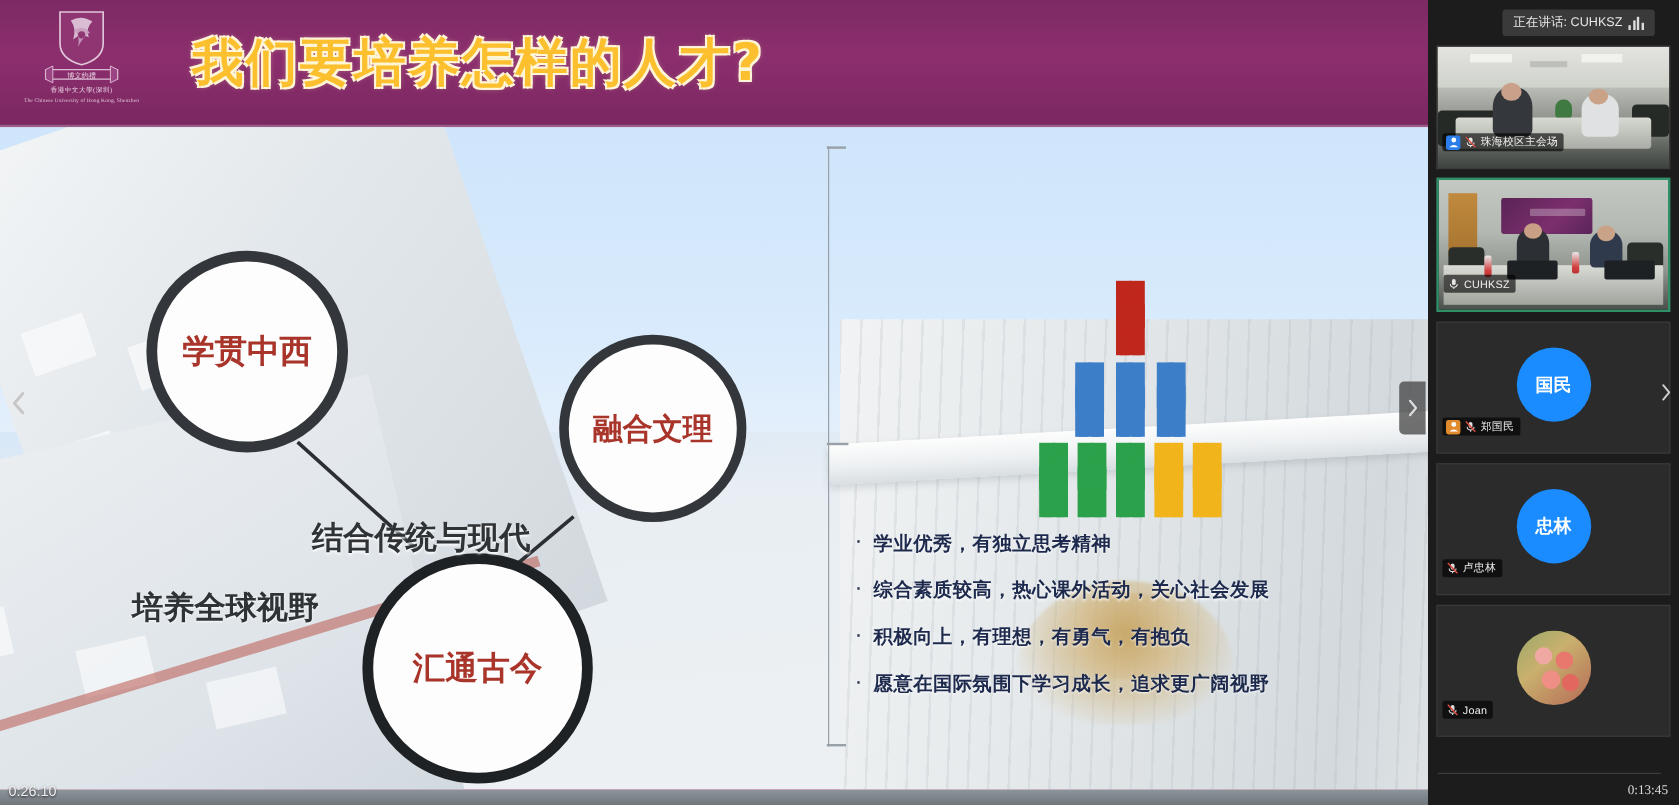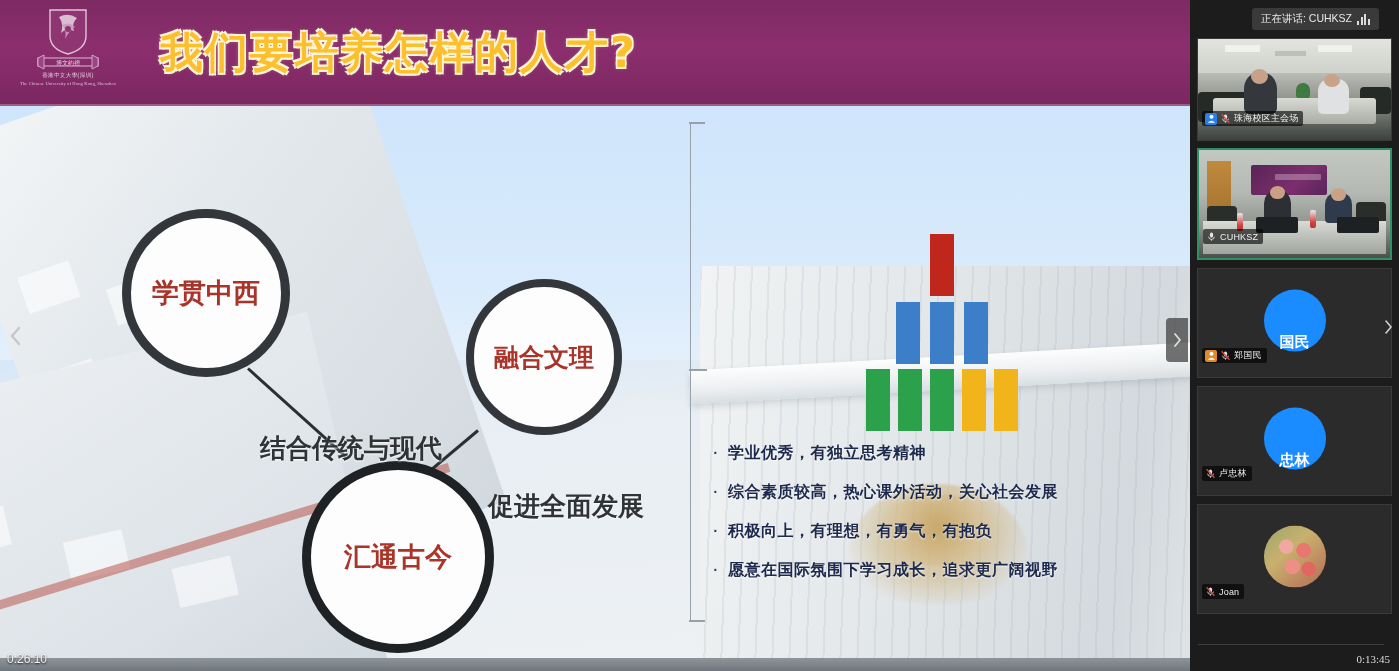--- a/index.html
+++ b/index.html
@@ -202,21 +202,21 @@
   .r2-chair { position:absolute; background:#2a2e2b; border-radius:4px; }
 
   
   .atile { position:absolute; left:7px; width:195px; background:#2b2b2b;
      border:1px solid #3a3a3a; }
   #tile3 { top:268px; height:110px; }
   #tile4 { top:386px; height:110px; }
   #tile5 { top:504px; height:110px; }
   .avatar { position:absolute; left:50%; top:50%; transform:translate(-50%,-54%);
      width:62px; height:62px; border-radius:50%;
-     display:flex; align-items:flex-end; justify-content:center;
+     display:flex; align-items:center; justify-content:center;
      background:#1a8cff; color:#fff; font-size:15px; font-weight:bold;
      font-family:"DejaVu Sans","Liberation Sans",sans-serif; }
   .avatar.photo { background:radial-gradient(circle at 36% 34%, #f0a9a2 0 12%, transparent 13%),
      radial-gradient(circle at 64% 40%, #e8776d 0 13%, transparent 14%),
      radial-gradient(circle at 46% 66%, #ef8e84 0 14%, transparent 15%),
      radial-gradient(circle at 72% 70%, #e2675e 0 11%, transparent 12%),
      linear-gradient(140deg,#9aa86a 0%,#c9b06e 40%,#b56a55 100%); }
 
   #rail-next { position:absolute; right:3px; top:312px; width:16px; height:30px;
      display:flex; align-items:center; justify-content:center;
@@ -281,21 +281,21 @@
           <span>学贯中西</span>
         </div>
         <div class="circ c2">
           <span>融合文理</span>
         </div>
         <div class="circ c3">
           <span>汇通古今</span>
         </div>
 
         <div class="d-lab" id="lab-mid">结合传统与现代</div>
-        <div class="d-lab" id="lab-right">促进全面发展</div>
+        <div class="d-lab" id="lab-left">培养全球视野</div>
       </div>
 
       <div id="pyramid">
         <div class="prow" style="top:0;">
           <div class="person p-red">
             <span class="head"></span>
               <span class="body"></span>
               <span class="lleg"></span>
               <span class="rleg"></span>
             </div>

